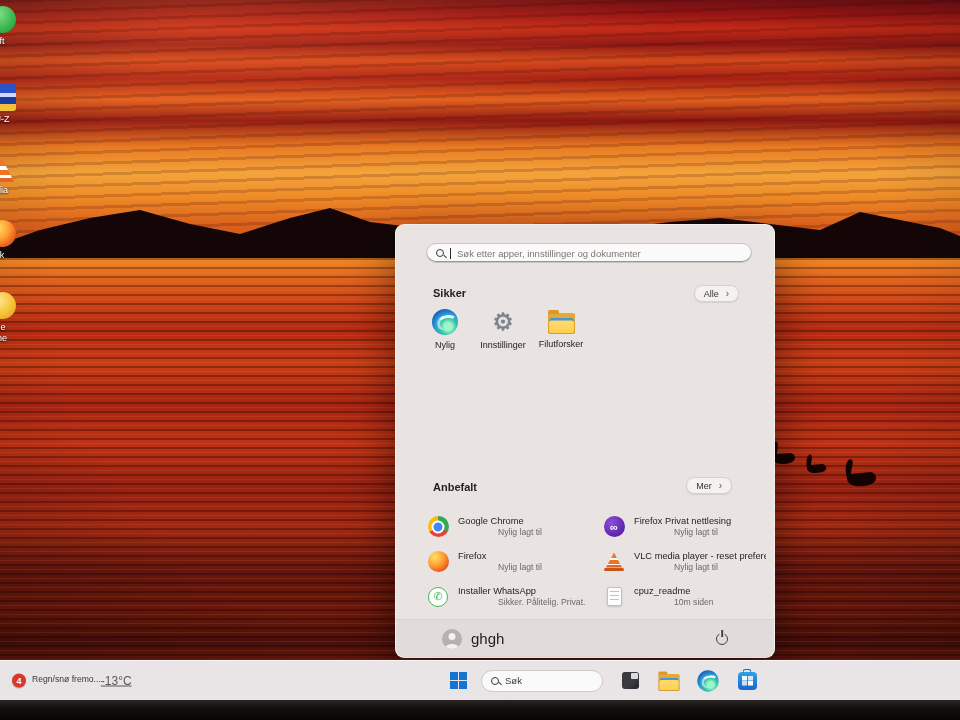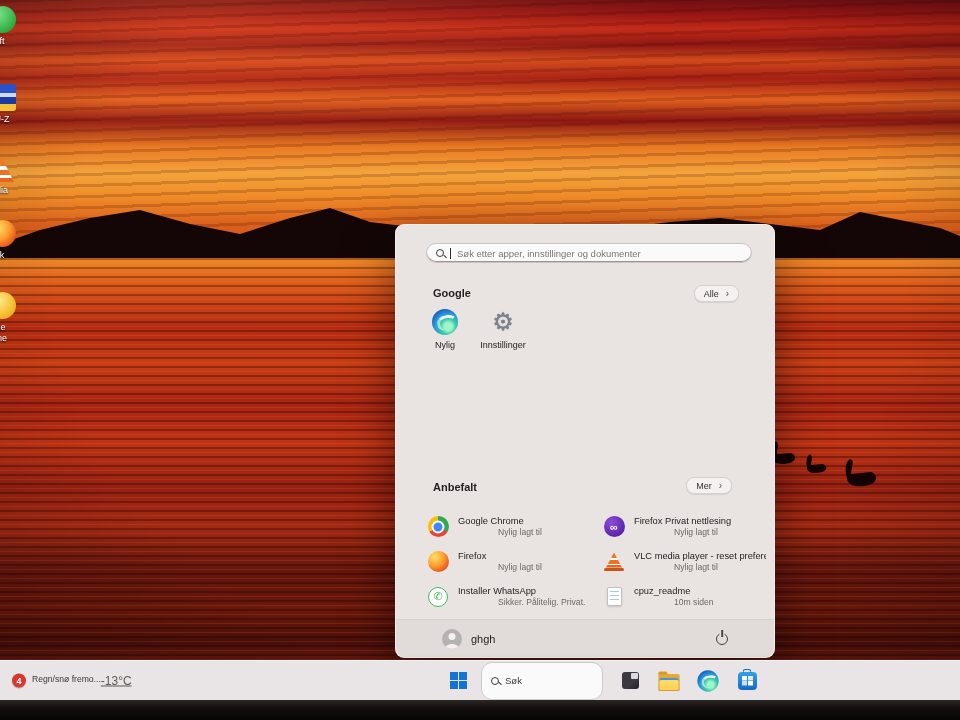--- a/index.html
+++ b/index.html
@@ -102,40 +102,40 @@
     box-shadow:0 1px 2px rgba(0,0,0,.15); }
   .ic-doc::after { content:''; position:absolute; left:2px; right:2px; top:3px; bottom:3px;
     background:repeating-linear-gradient(180deg, #9fd3c9 0 1.5px, transparent 1.5px 4px); }
 
   .sm-footer { position:absolute; left:0; right:0; bottom:0; height:38px; border-radius:0 0 9px 9px;
     background:rgba(0,0,0,.03); border-top:1px solid rgba(0,0,0,.05); display:flex; align-items:center; }
   .user-chip { display:flex; align-items:center; gap:9px; margin-left:38px; cursor:pointer; padding:4px 8px; border-radius:5px; }
   .avatar { position:relative; width:20px; height:20px; border-radius:50%; background:#b6b2b1; overflow:hidden; }
   .avatar::before { content:''; position:absolute; left:50%; top:4px; transform:translateX(-50%); width:7px; height:7px; border-radius:50%; background:#f4f2f1; }
   .avatar::after { content:''; position:absolute; left:50%; bottom:-3px; transform:translateX(-50%); width:13px; height:8px; border-radius:50% 50% 0 0; background:#f4f2f1; }
-  .user-name { font-size:11px; color:#262221; }
+  .user-name { font-size:15px; color:#262221; }
   .power-btn { position:absolute; right:40px; top:50%; transform:translateY(-50%); width:24px; height:24px;
     display:flex; align-items:center; justify-content:center; border-radius:5px; cursor:pointer; }
   .power-g { position:relative; width:12px; height:12px; border:1.5px solid #454241; border-radius:50%; }
   .power-g::before { content:''; position:absolute; left:50%; top:-3px; transform:translateX(-50%); width:5px; height:5px; background:#e9e3e2; }
   .power-g::after { content:''; position:absolute; left:50%; top:-4px; transform:translateX(-50%); width:1.6px; height:7px; background:#454241; }
 
   
   .taskbar { position:absolute; left:0; right:0; bottom:20px; height:40px; background:#e9e5e6;
     border-top:1px solid rgba(255,255,255,.55); box-shadow:0 -1px 4px rgba(0,0,0,.18); }
   .tb-widget { position:absolute; left:6px; top:50%; transform:translateY(-50%); display:flex; align-items:center; gap:6px; cursor:pointer; padding:3px 6px; border-radius:5px; }
   .tb-badge { width:14px; height:14px; border-radius:50%; background:#d8392c; color:#fff; font-size:9px; font-weight:700;
     display:flex; align-items:center; justify-content:center; box-shadow:0 1px 1px rgba(0,0,0,.25); }
   .tb-widget-text { display:flex; flex-direction:row; line-height:1.25; }
   .tb-w1 { font-size:8.6px; color:#38settings3634; color:#383634; }
   .tb-w2 { font-size:12px; color:#5c5856;text-decoration:underline; }
   .tb-center { position:absolute; left:450px; top:0; height:100%; display:flex; align-items:center; gap:14px; }
   .win-logo { width:17px; height:17px; display:grid; grid-template-columns:8px 8px; grid-template-rows:8px 8px; gap:1px; cursor:pointer; }
   .win-logo span { background:#1374d3; }
-  .tb-search { width:122px; height:38px; border-radius:11px; background:#fbfafa; border:1px solid #cfc9c8;
+  .tb-search { width:122px; height:22px; border-radius:11px; background:#fbfafa; border:1px solid #cfc9c8;
     display:flex; align-items:center; gap:6px; padding:0 9px; font-size:9.5px; color:#3c3a39; cursor:pointer; }
   .tb-icons { display:flex; align-items:center; gap:13px; }
   .tb-ic { width:26px; height:26px; display:flex; align-items:center; justify-content:center; border-radius:5px; cursor:pointer; }
   .ic-taskview { width:17px; height:17px; border-radius:3px; background:linear-gradient(135deg,#3a3a40 0 60%, #22222a); position:relative; }
   .ic-taskview::after { content:''; position:absolute; right:1px; top:1px; width:7px; height:6px; background:#d9dae2; border-radius:1px; }
   .ic-folder-tb { transform:scale(.82); }
   .ic-edge-tb { transform:scale(.82); }
   .ic-store { width:19px; height:18px; border-radius:4px; background:linear-gradient(180deg,#2ea3e8,#1668c9); position:relative; }
   .ic-store::before { content:''; position:absolute; left:50%; top:-3px; transform:translateX(-50%); width:7px; height:3px;
     border:1.2px solid #1668c9; border-bottom:none; border-radius:3px 3px 0 0; }
@@ -190,34 +190,38 @@
   </div>
 
   <div class="start-menu">
 
     <div class="sm-search">
       <span class="mag"></span>
       <span class="caret"></span>
       <span>Søk etter apper, innstillinger og dokumenter</span>
     </div>
 
-    <div class="sm-header h-festet">Google</div>
+    <div class="sm-header h-festet">Sikker</div>
     <div class="pill-btn b-alle">
       <span>Alle</span>
       <span class="chev">›</span>
     </div>
 
     <div class="pin-row">
       <div class="pin-tile">
         <div class="ic-edge"></div>
         <span class="p-label">Nylig</span>
       </div>
       <div class="pin-tile">
         <span class="ic-gear">⚙</span>
         <span class="p-label">Innstillinger</span>
+      </div>
+      <div class="pin-tile">
+        <div class="ic-folder"></div>
+        <span class="p-label">Filutforsker</span>
       </div>
     </div>
 
     <div class="sm-header h-anbefalt">Anbefalt</div>
     <div class="pill-btn b-mer">
       <span>Mer</span>
       <span class="chev">›</span>
     </div>
 
     <div class="rec-grid">

